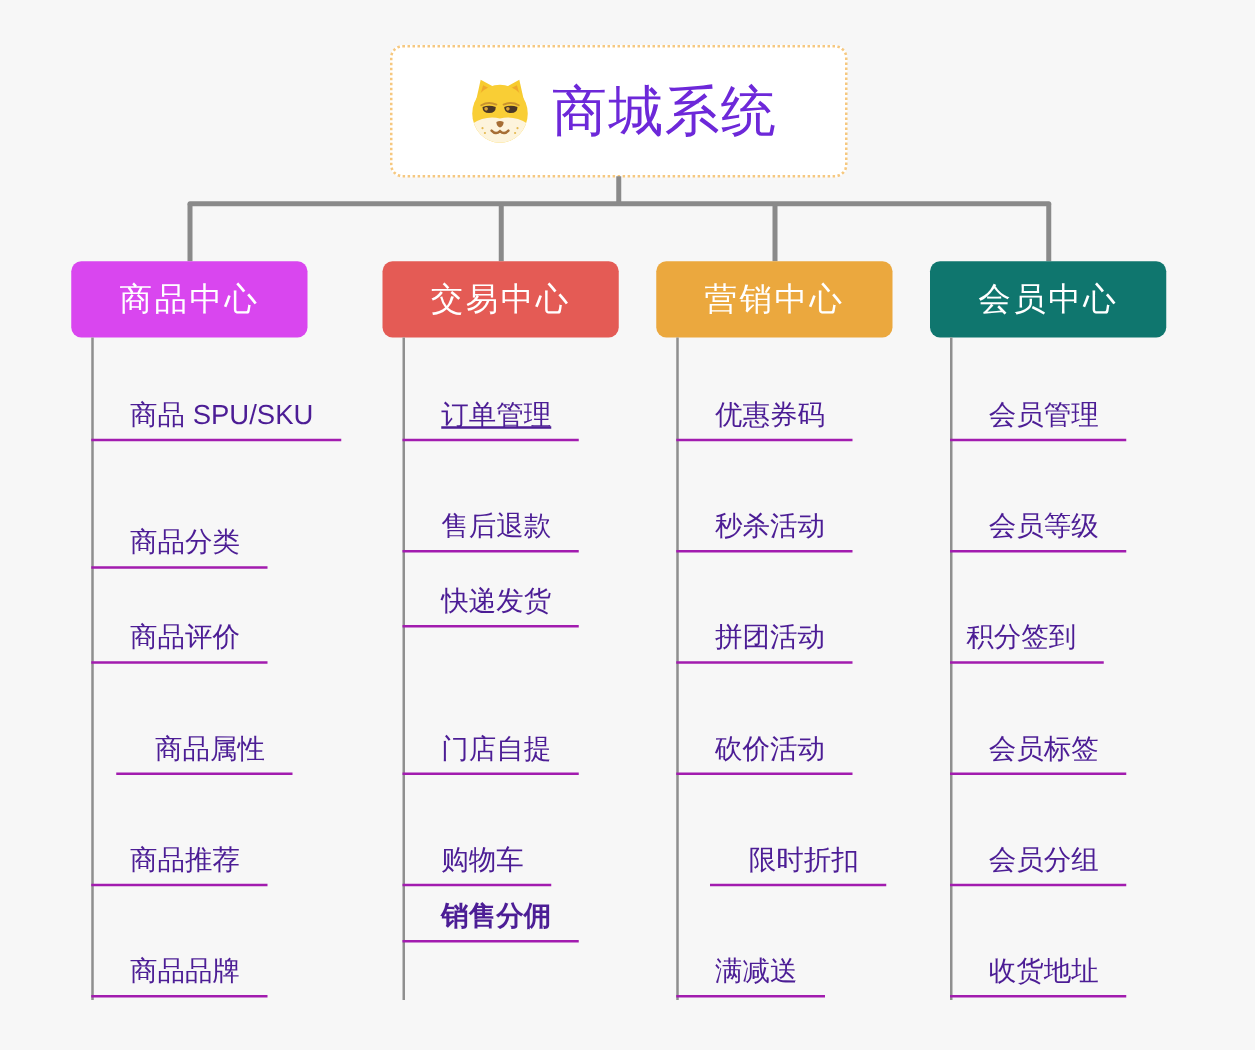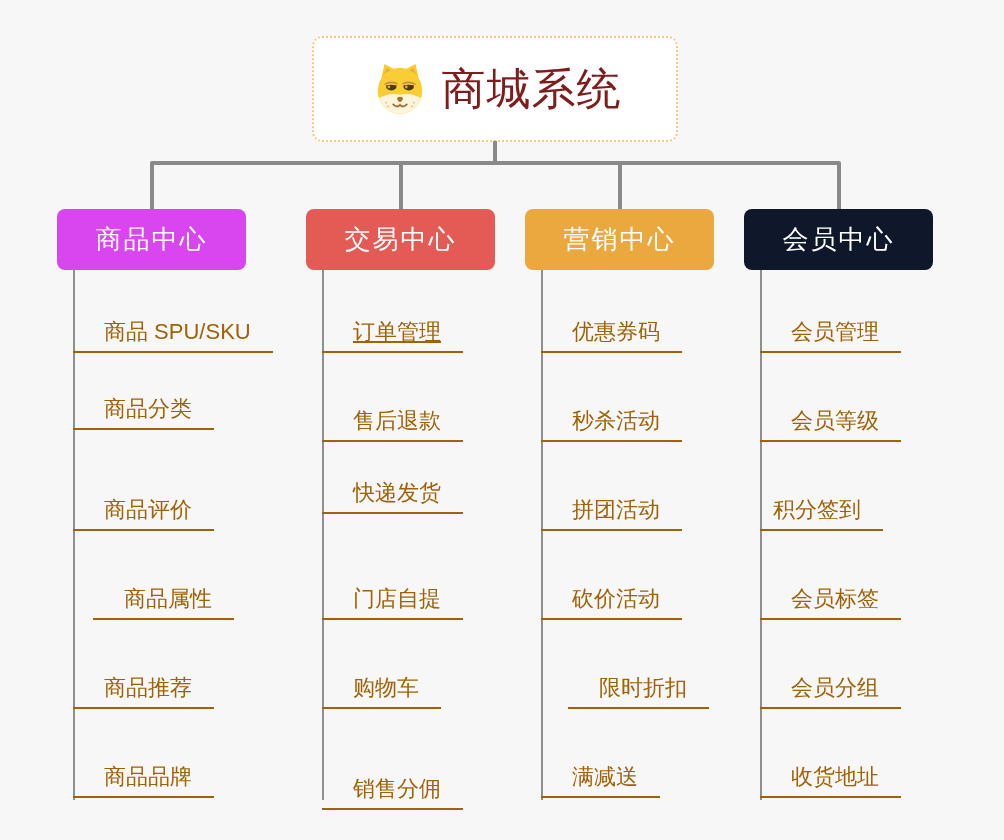--- a/index.html
+++ b/index.html
@@ -15,21 +15,21 @@
     position:absolute;left:312px;top:36px;width:366px;height:106px;
     background:#ffffff;
     border:2px dotted #F6C87F;
     border-radius:10px;
     box-sizing:border-box;
     display:flex;align-items:center;justify-content:center;gap:11px;
     cursor:pointer;
   }
   .root-title{
     font-size:44px;
-    color:#7f1d1d;
+    color:#6d28d9;
     letter-spacing:1px;
     white-space:nowrap;
   }
   .dog{display:inline-flex;line-height:0;}
   
   .connector{position:absolute;background:#8A8A8A;}
   .stem{left:493px;top:141px;width:4px;height:22px;}
   .bus{left:150px;top:161px;width:691px;height:4px;border-radius:2px;}
   .drop{top:163px;width:4px;height:46px;}
   
@@ -40,24 +40,24 @@
     display:flex;align-items:center;justify-content:center;
     color:#ffffff;font-size:26px;letter-spacing:2px;
     cursor:pointer;
     white-space:nowrap;
   }
   
   .vline{position:absolute;top:270px;width:2px;height:530px;background:#8F8F8F;}
   .item{
     position:absolute;
     box-sizing:border-box;
-    border-bottom:2px solid #a16207;
+    border-bottom:2px solid #a21caf;
     padding:0 22px 6px 31px;
     font-size:22px;line-height:26px;
-    color:#a16207;
+    color:#4c1d95;
     white-space:nowrap;
     cursor:pointer;
   }
 </style>
 </head>
 <body>
 
 <div class="canvas">
 
   <div class="root-node">
@@ -100,45 +100,45 @@
   </div>
 
   <div class="connector stem"></div>
   <div class="connector bus"></div>
 
   <div id="branches">
       <div class="connector drop" style="left: 149.5px;"></div>
       <div class="branch-header" style="left: 57px; background: #d946ef;">商品中心</div>
       <div class="vline" style="left: 73px; height: 530px;"></div>
       <div class="item" style="left: 73px; top: 319px;">商品 SPU/SKU</div>
-      <div class="item" style="left: 73px; top: 396px;">商品分类</div>
+      <div class="item" style="left: 73px; top: 421px;">商品分类</div>
       <div class="item" style="left: 73px; top: 497px;">商品评价</div>
       <div class="item" style="left: 61px; top: 586px; margin-left: 32px;">商品属性</div>
       <div class="item" style="left: 73px; top: 675px;">商品推荐</div>
       <div class="item" style="left: 73px; top: 764px;">商品品牌</div>
       <div class="connector drop" style="left: 398.5px;"></div>
       <div class="branch-header" style="left: 306px; background: rgb(228, 91, 85);">交易中心</div>
       <div class="vline" style="left: 322px; height: 530px;"></div>
       <div class="item" style="left: 322px; top: 319px; text-decoration: underline;">订单管理</div>
       <div class="item" style="left: 322px; top: 408px;">售后退款</div>
-      <div class="item" style="left: 322px; top: 480px;">快递发货</div>
+      <div class="item" style="left: 322px; top: 468px;">快递发货</div>
       <div class="item" style="left: 322px; top: 586px;">门店自提</div>
       <div class="item" style="left: 322px; top: 675px;">购物车</div>
-      <div class="item" style="left: 322px; top: 776px;">销售分佣</div>
+      <div class="item" style="left: 322px; top: 720px; font-weight: bold;">销售分佣</div>
       <div class="connector drop" style="left: 617.5px;"></div>
       <div class="branch-header" style="left: 525px; background: rgb(235, 168, 62);">营销中心</div>
       <div class="vline" style="left: 541px; height: 530px;"></div>
       <div class="item" style="left: 541px; top: 319px;">优惠券码</div>
       <div class="item" style="left: 541px; top: 408px;">秒杀活动</div>
       <div class="item" style="left: 541px; top: 497px;">拼团活动</div>
       <div class="item" style="left: 541px; top: 586px;">砍价活动</div>
       <div class="item" style="left: 541px; top: 675px; margin-left: 27px;">限时折扣</div>
       <div class="item" style="left: 541px; top: 764px;">满减送</div>
       <div class="connector drop" style="left: 836.5px;"></div>
-      <div class="branch-header" style="left: 744px; background: #0f172a;">会员中心</div>
+      <div class="branch-header" style="left: 744px; background: #0f766e;">会员中心</div>
       <div class="vline" style="left: 760px; height: 530px;"></div>
       <div class="item" style="left: 760px; top: 319px; text-align: right;">会员管理</div>
       <div class="item" style="left: 760px; top: 408px;">会员等级</div>
       <div class="item" style="left: 760px; top: 497px; padding-left: 13px;">积分签到</div>
       <div class="item" style="left: 760px; top: 586px;">会员标签</div>
       <div class="item" style="left: 760px; top: 675px;">会员分组</div>
       <div class="item" style="left: 760px; top: 764px;">收货地址</div>
     </div>
 </div>
 

